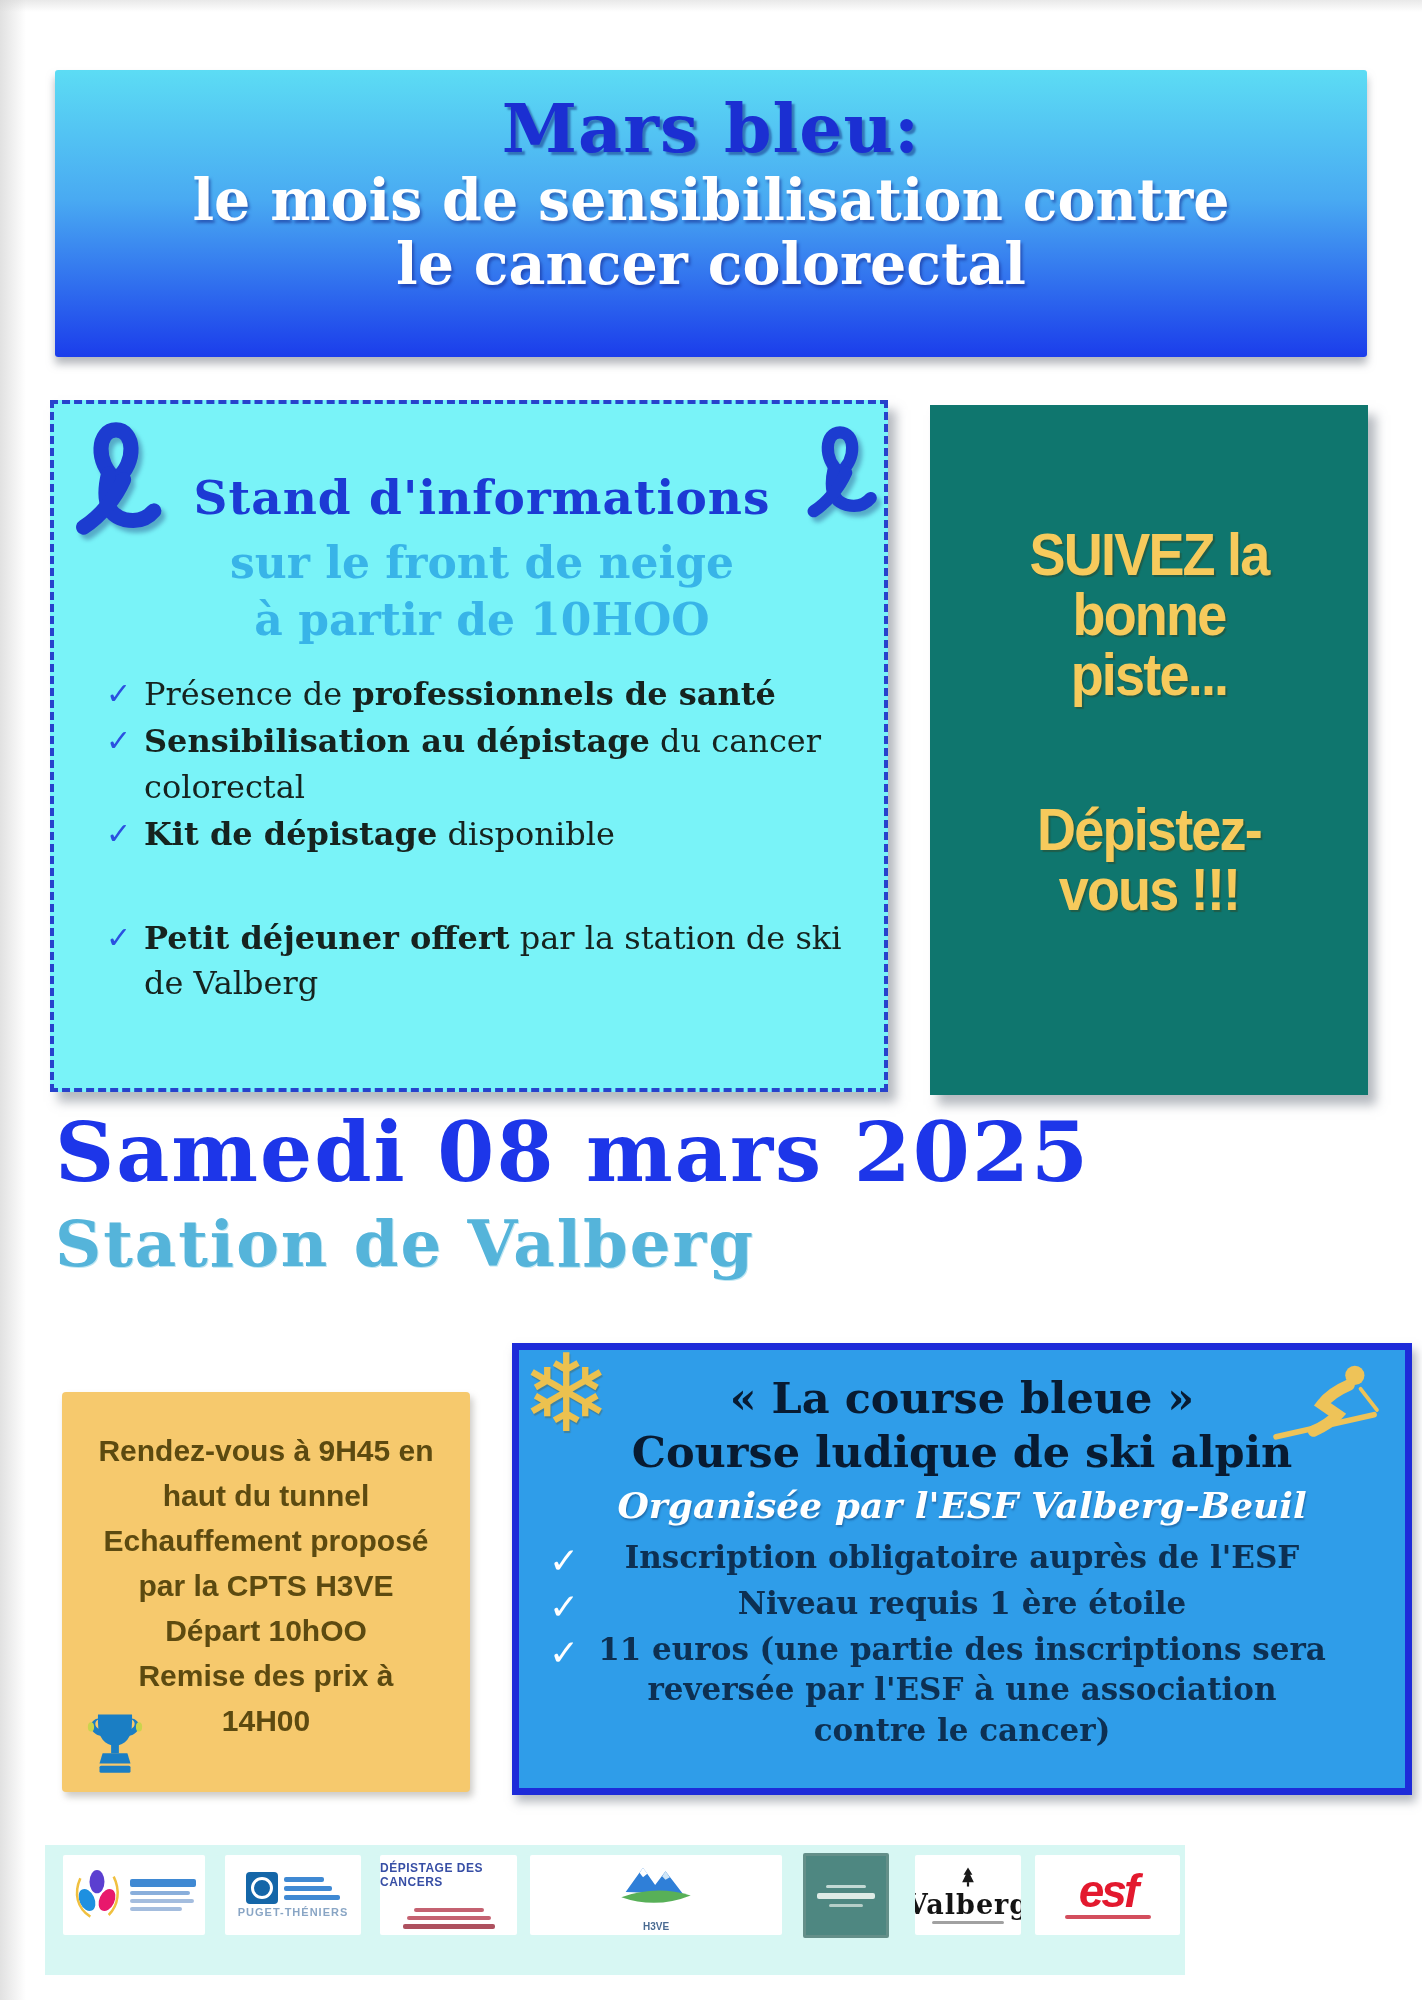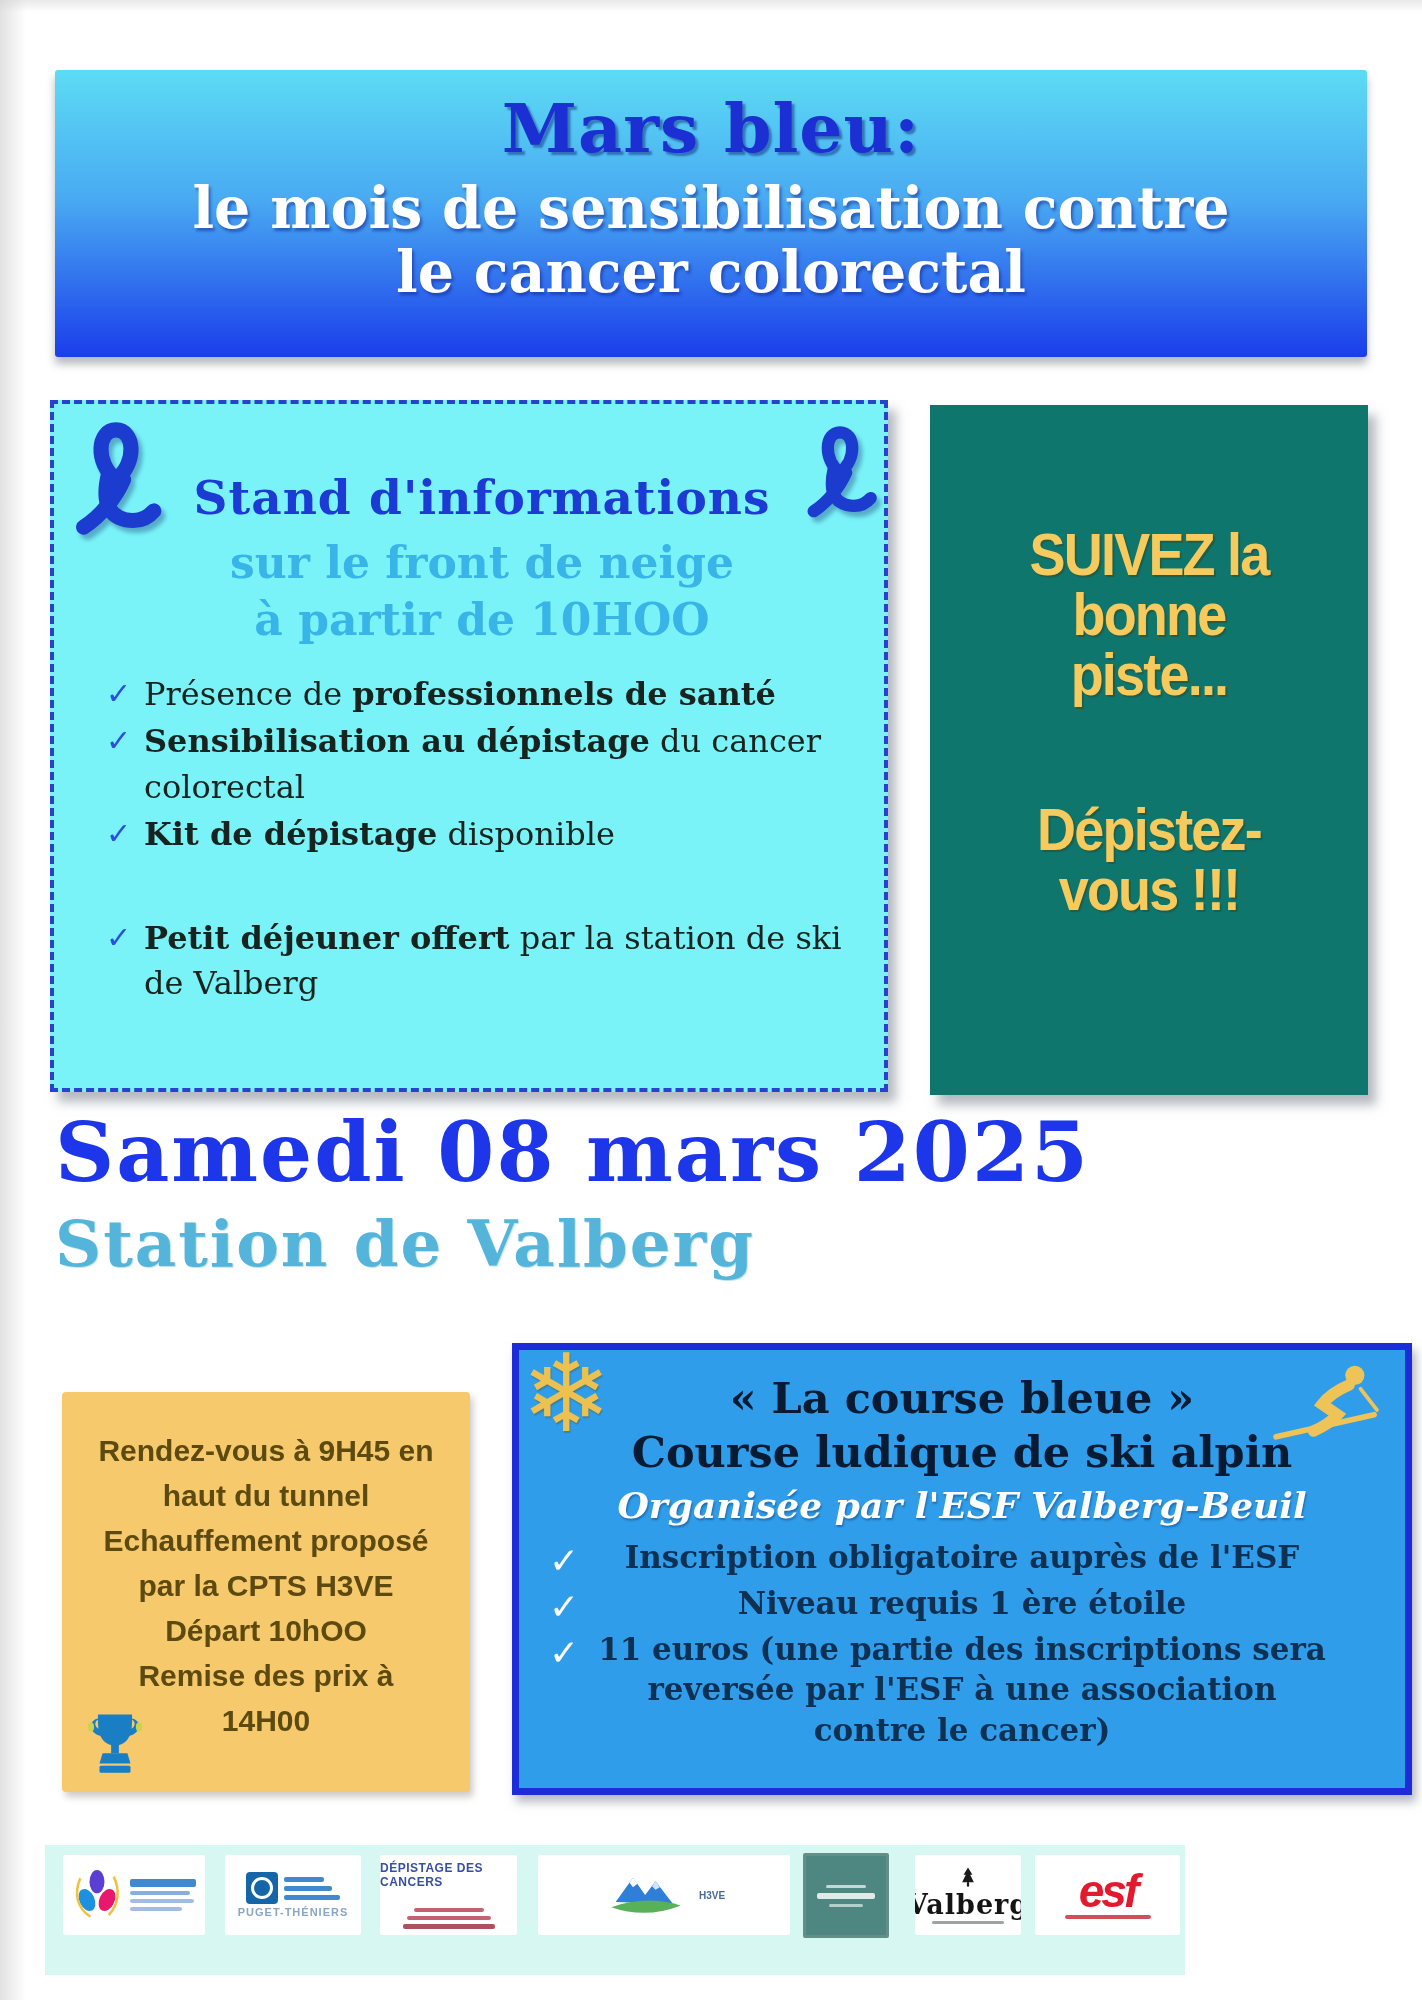--- a/index.html
+++ b/index.html
@@ -17,21 +17,21 @@
     position:absolute;left:55px;top:70px;width:1312px;height:287px;
     background:linear-gradient(180deg,#5cdcf4 0%,#49aaf2 45%,#1b3deb 100%);
     border-radius:3px;box-shadow:0 7px 9px rgba(120,125,135,.55);
     text-align:center;
   }
   .header-title{
     margin-top:18px;font-size:68px;font-weight:bold;color:#1b2fd2;
     text-shadow:3px 3px 2px rgba(10,25,110,.45);letter-spacing:1px;
   }
   .header-sub{
-    margin-top:8px;font-size:57px;font-weight:bold;color:#ffffff;line-height:1.12;
+    margin-top:0;font-size:57px;font-weight:bold;color:#ffffff;line-height:1.12;
     text-shadow:2px 3px 3px rgba(20,40,140,.55);white-space:pre-line;
   }
 
   
   .info-box{
     position:absolute;left:50px;top:400px;width:838px;height:692px;
     background:#79f3f8;border:4px dashed #2742cc;box-sizing:border-box;
     box-shadow:8px 10px 10px rgba(110,118,130,.5);
   }
   .ribbon{position:absolute;filter:drop-shadow(4px 5px 2px rgba(20,40,110,.35));}
@@ -128,21 +128,21 @@
   }
   .logo-card{position:absolute;top:10px;height:80px;background:#ffffff;border-radius:2px;
     display:flex;align-items:center;justify-content:center;overflow:hidden;}
   .blur{filter:blur(.6px);opacity:.92;}
   .bar{border-radius:2px;}
   .l-col{display:flex;flex-direction:column;align-items:flex-start;gap:4px;}
 
   .logo1{left:18px;width:142px;}
   .logo2{left:180px;width:136px;flex-direction:column;justify-content:center;gap:2px;}
   .logo3{left:335px;width:137px;flex-direction:column;gap:19px;}
-  .logo4{left:485px;width:252px;flex-direction:row;gap:10px;justify-content:center;margin-left:8px;}
+  .logo4{left:485px;width:252px;flex-direction:column;gap:10px;justify-content:center;}
   .logo5{left:758px;top:8px;width:86px;height:85px;background:#4e8781;
     flex-direction:column;gap:5px;border:3px solid #648f89;box-sizing:border-box;}
   .logo6{left:870px;width:106px;flex-direction:column;gap:1px;}
   .logo7{left:990px;width:145px;flex-direction:column;gap:2px;}
 
   .tiny-blue{font-family:"Liberation Sans",sans-serif;font-size:11px;color:#7f9ec0;
     letter-spacing:1px;font-weight:bold;}
   .tiny-navy{font-family:"Liberation Sans",sans-serif;font-size:12px;color:#27409e;
     font-weight:bold;letter-spacing:.5px;}
   .tiny-green{font-family:"Liberation Sans",sans-serif;font-size:10px;color:#3a5e88;

